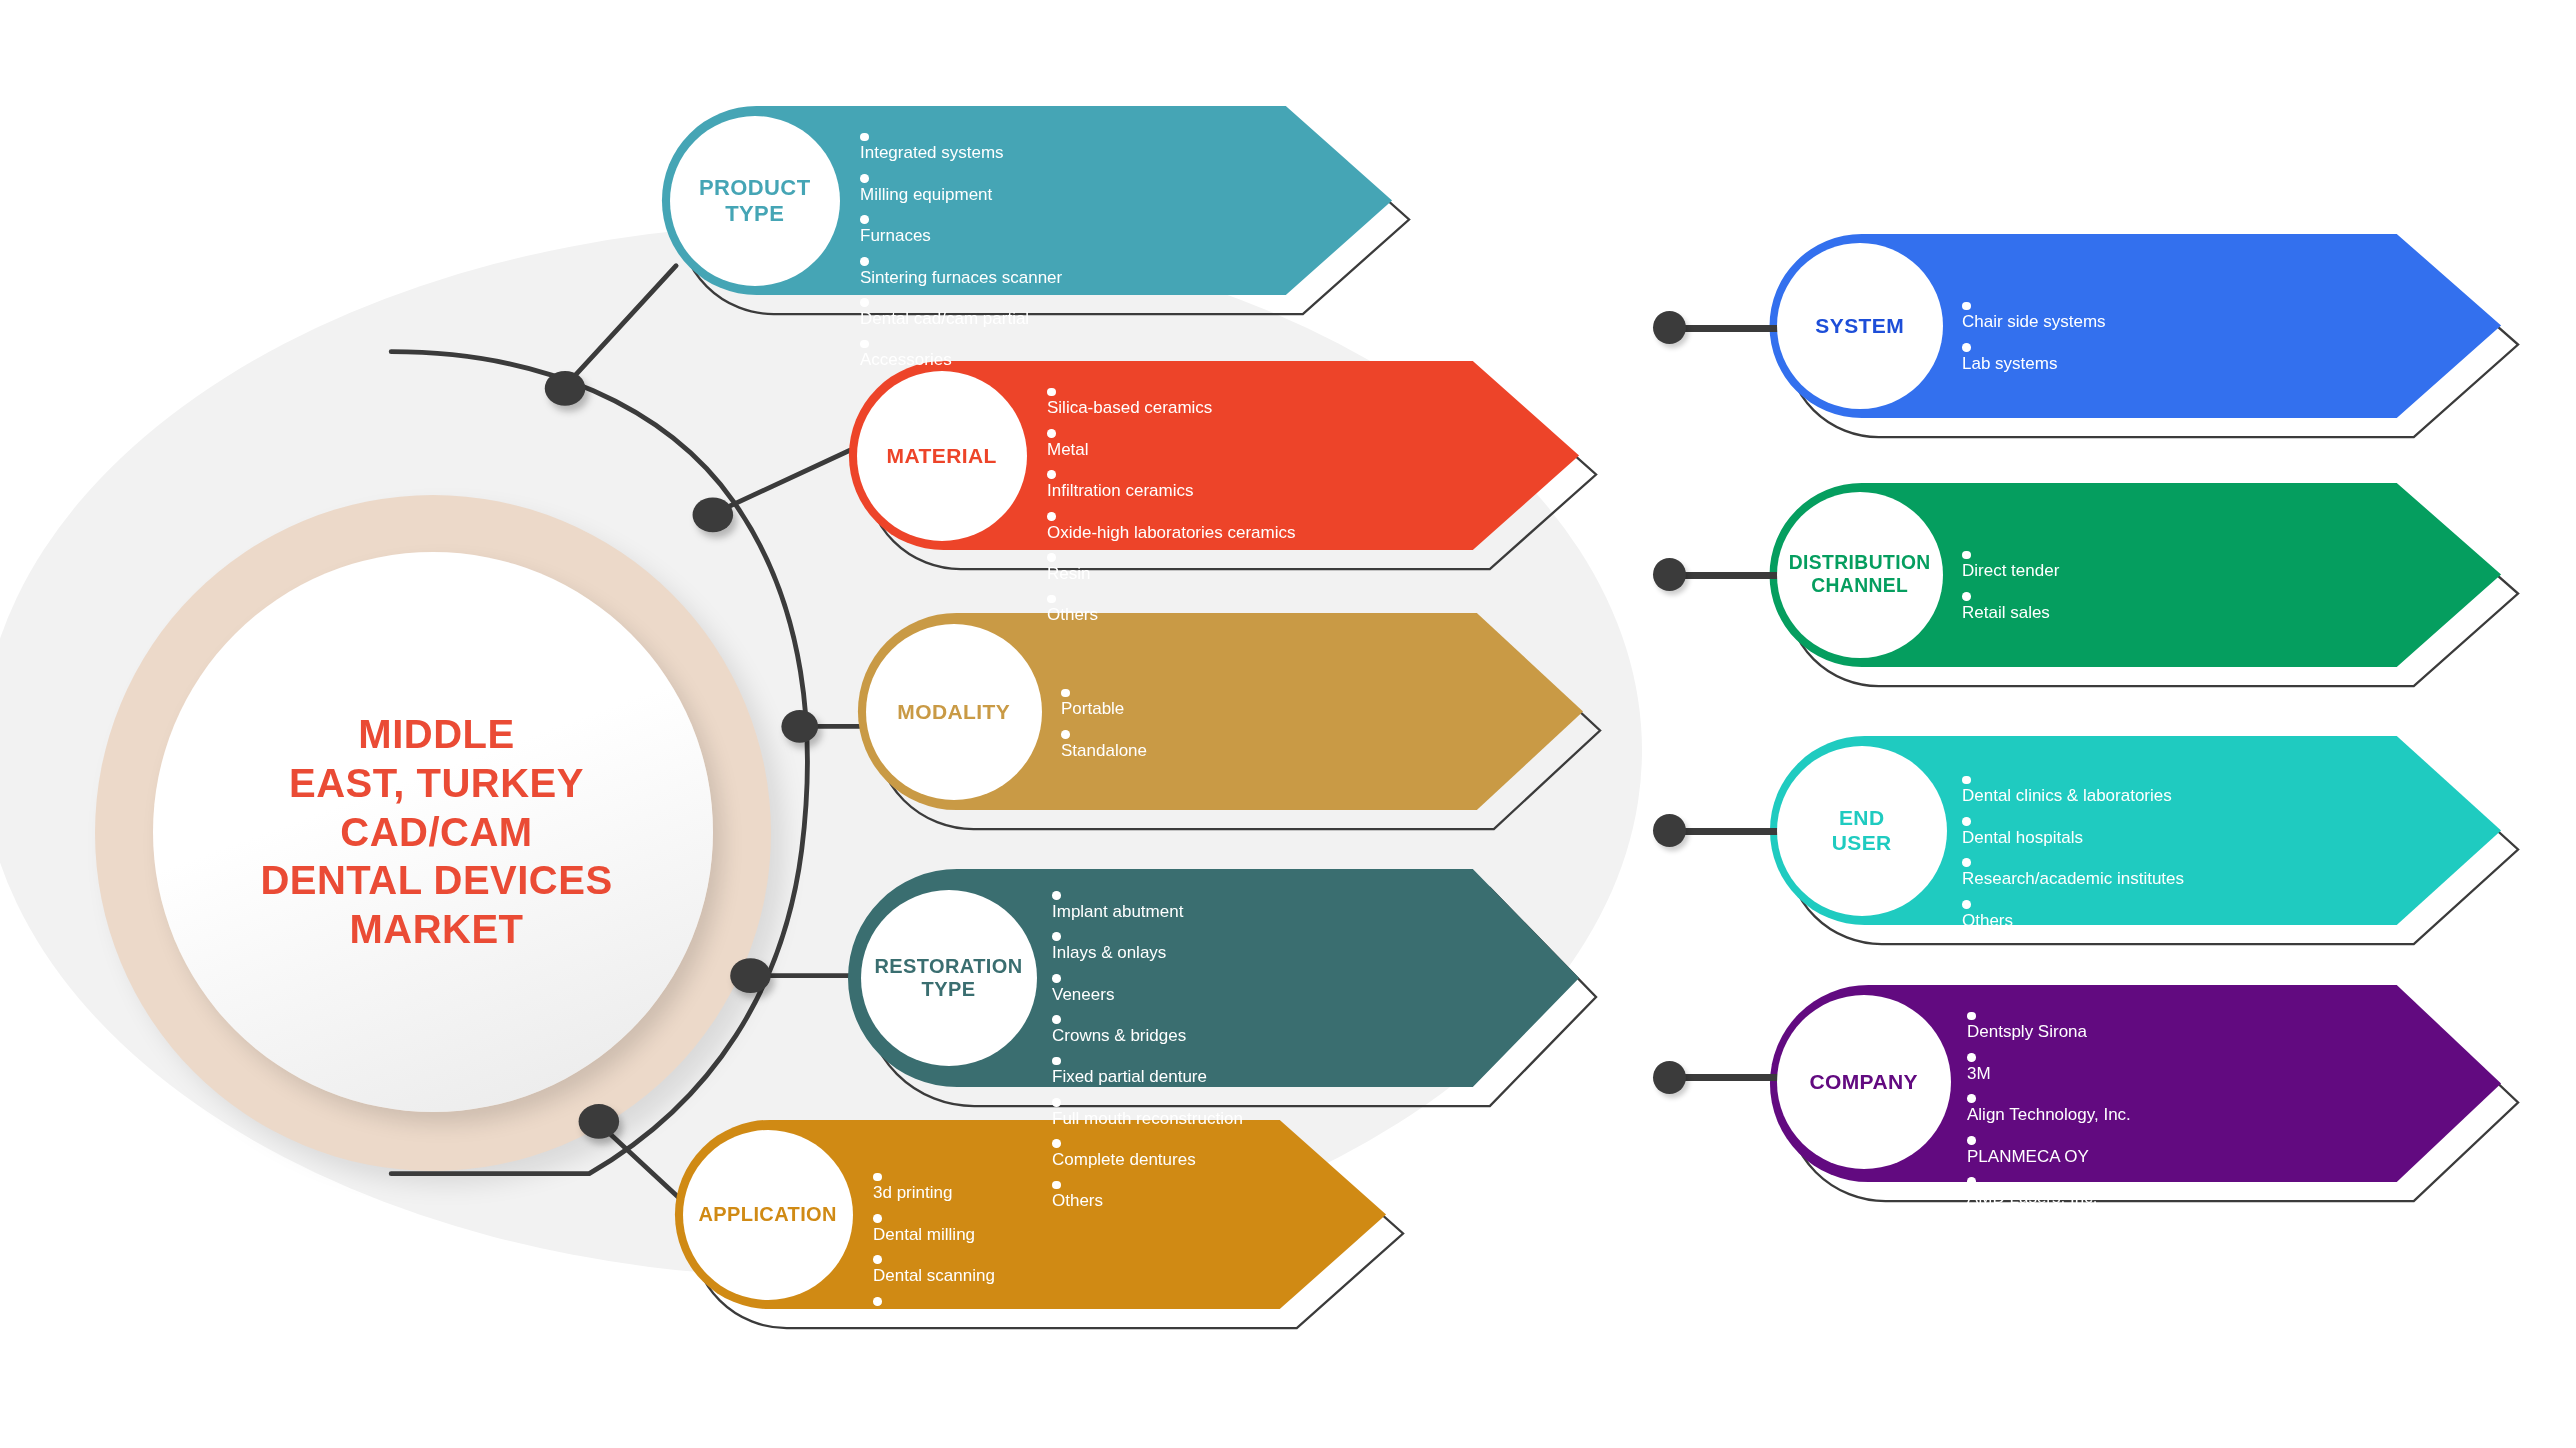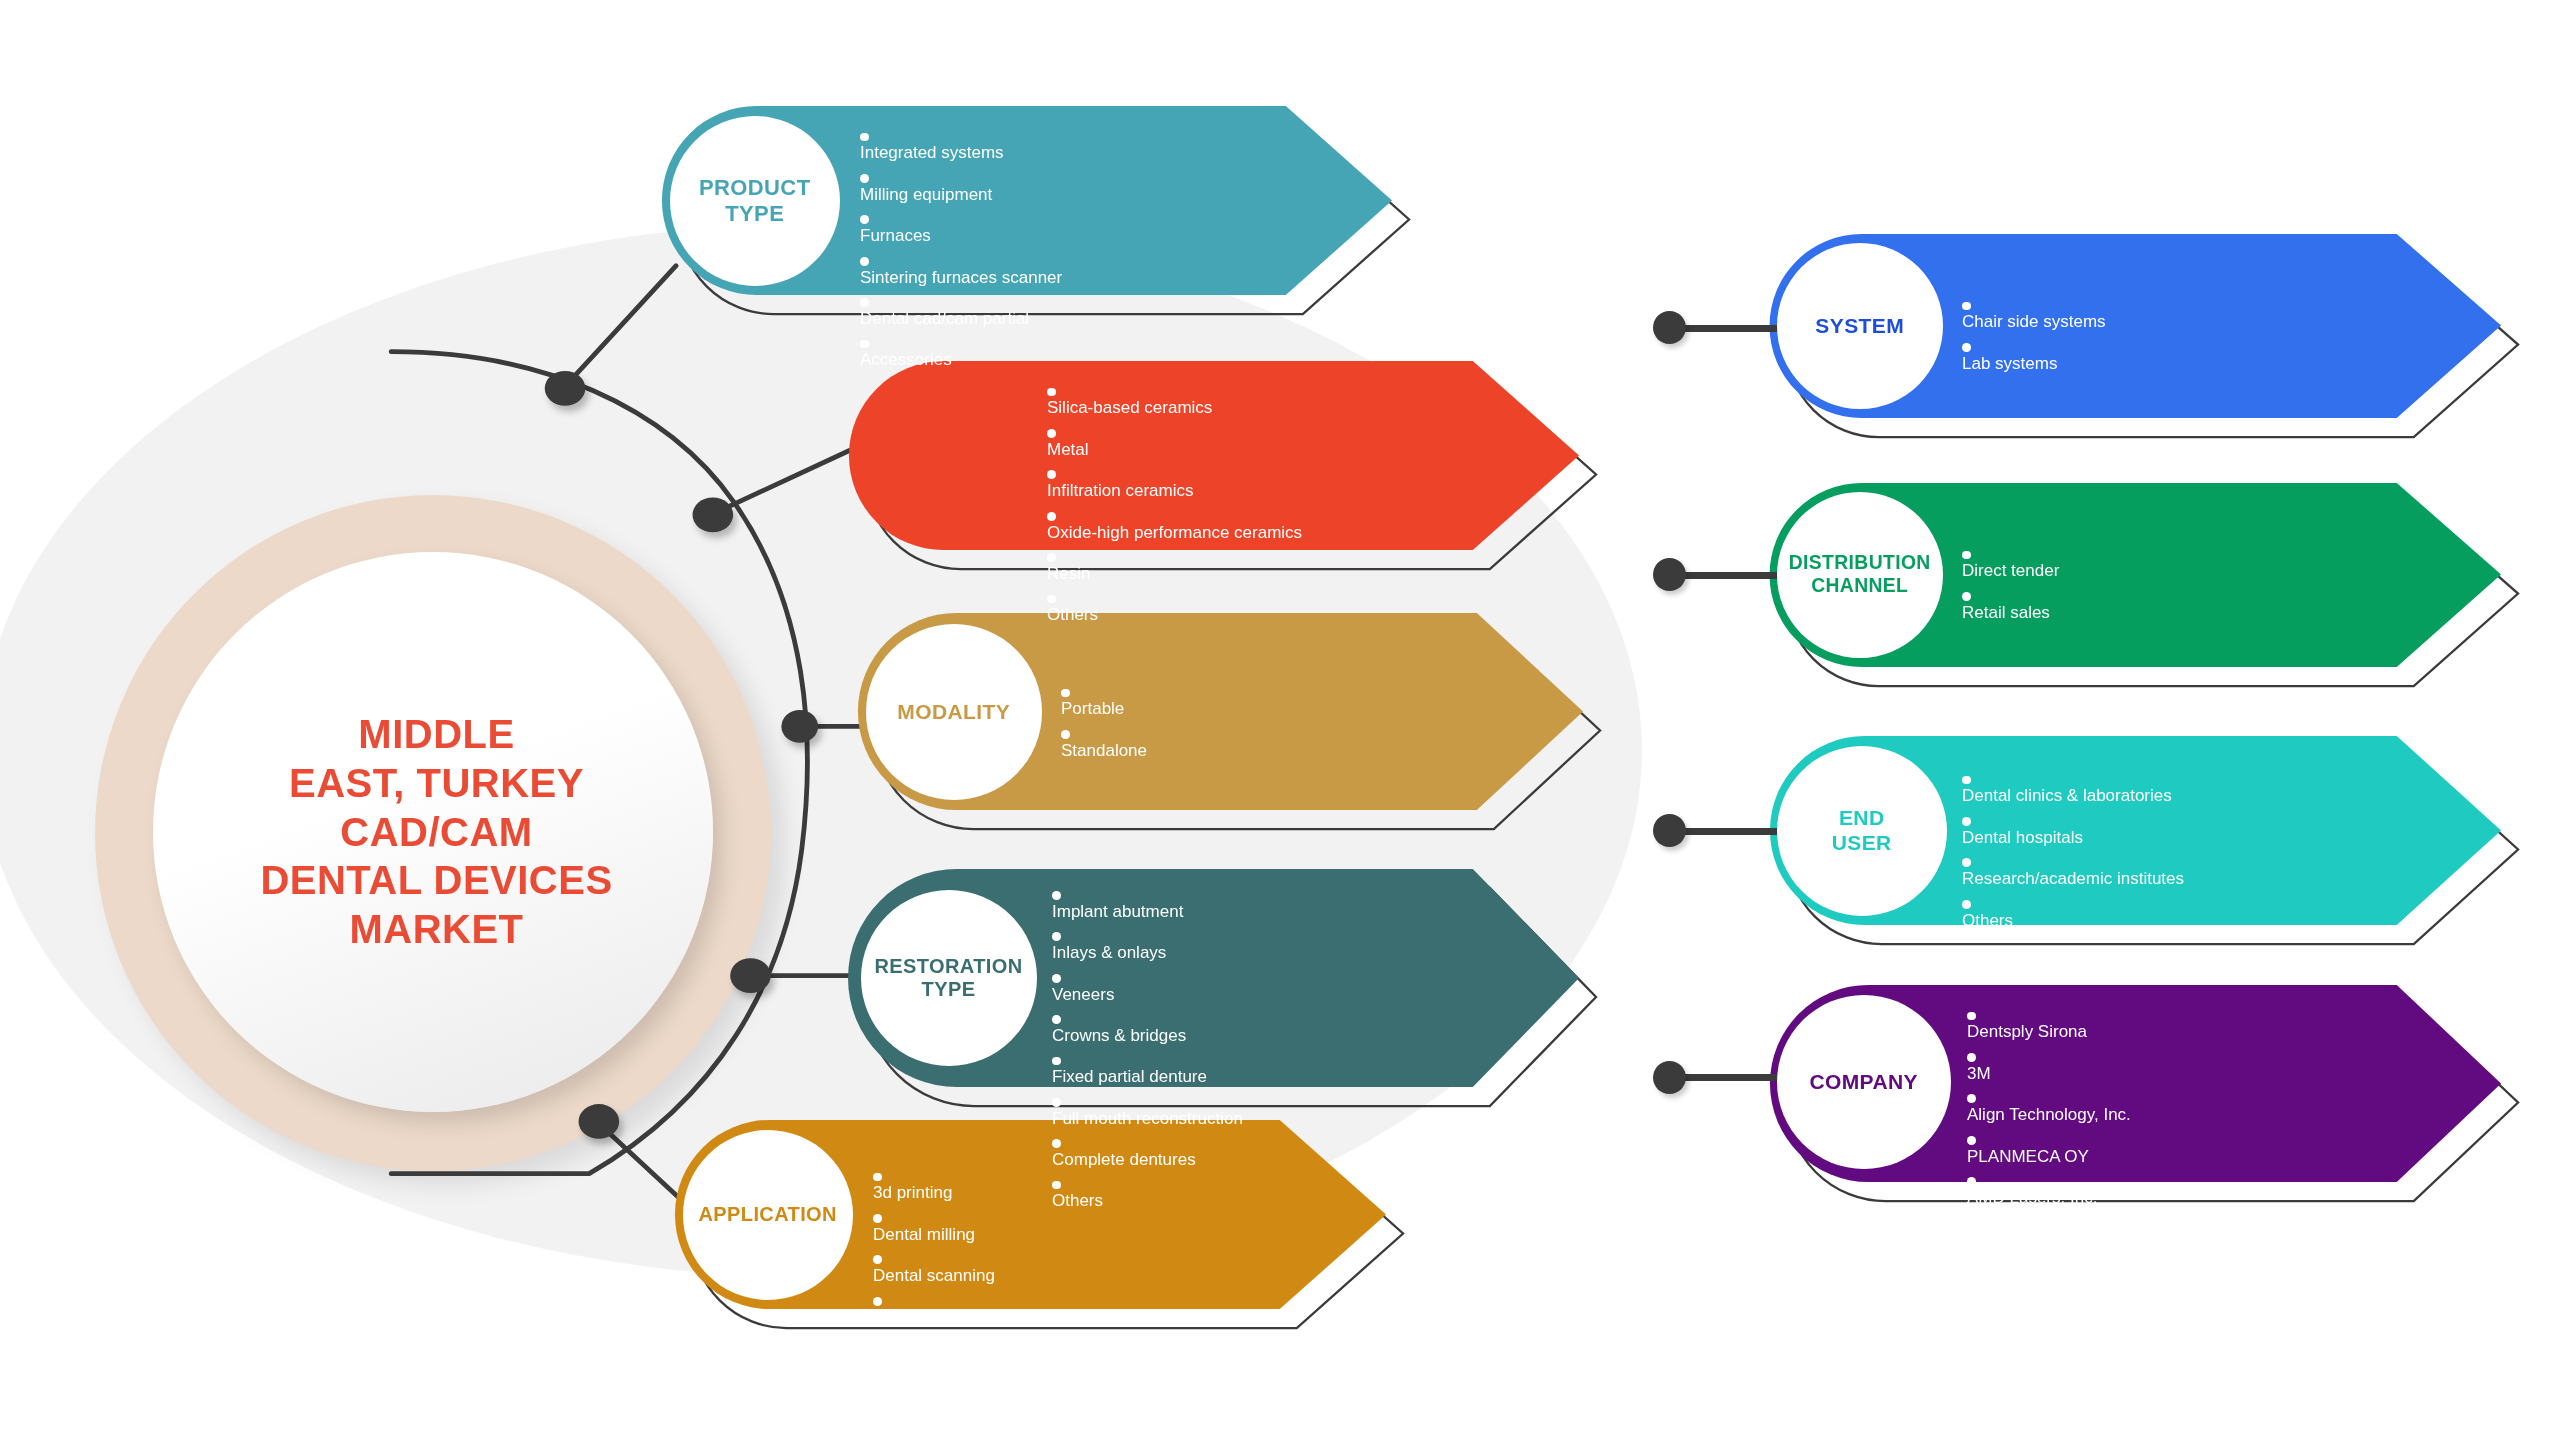--- a/index.html
+++ b/index.html
@@ -228,36 +228,39 @@
     </div>
   </div>
 
   <div class="banner" style="left:847px; top:359px; width:734px; height:193px;">
     <svg class="outline-shadow" viewBox="0 0 760 200" preserveAspectRatio="none">
       <path d="M 100 2 L 648 2 L 758 100 L 648 198 L 100 198 A 98 98 0 0 1 100 2 Z" fill="none" stroke="#3b3b3b" stroke-width="2.4"></path>
     </svg>
     <svg class="shape" viewBox="0 0 760 200" preserveAspectRatio="none">
       <path d="M 100 2 L 648 2 L 758 100 L 648 198 L 100 198 A 98 98 0 0 1 100 2 Z" fill="#ed4429"></path>
     </svg>
+    <div class="badge" style="left:9.7px; top:11.6px; width:170px; height:170px; color:#ed4429; font-size:21px;">
+      <span>MATERIAL</span>
+    </div>
     <div class="items" style="left:200px; top:21px;">
       <div class="item">
           <span class="dot"></span>
           <span>Silica-based ceramics</span>
         </div>
       <div class="item">
           <span class="dot"></span>
           <span>Metal</span>
         </div>
       <div class="item">
           <span class="dot"></span>
           <span>Infiltration ceramics</span>
         </div>
       <div class="item">
           <span class="dot"></span>
-          <span>Oxide-high performance ceramics</span>
+          <span>Oxide-high laboratories ceramics</span>
         </div>
       <div class="item">
           <span class="dot"></span>
           <span>Resin</span>
         </div>
       <div class="item">
           <span class="dot"></span>
           <span>Others</span>
         </div>
     </div>

